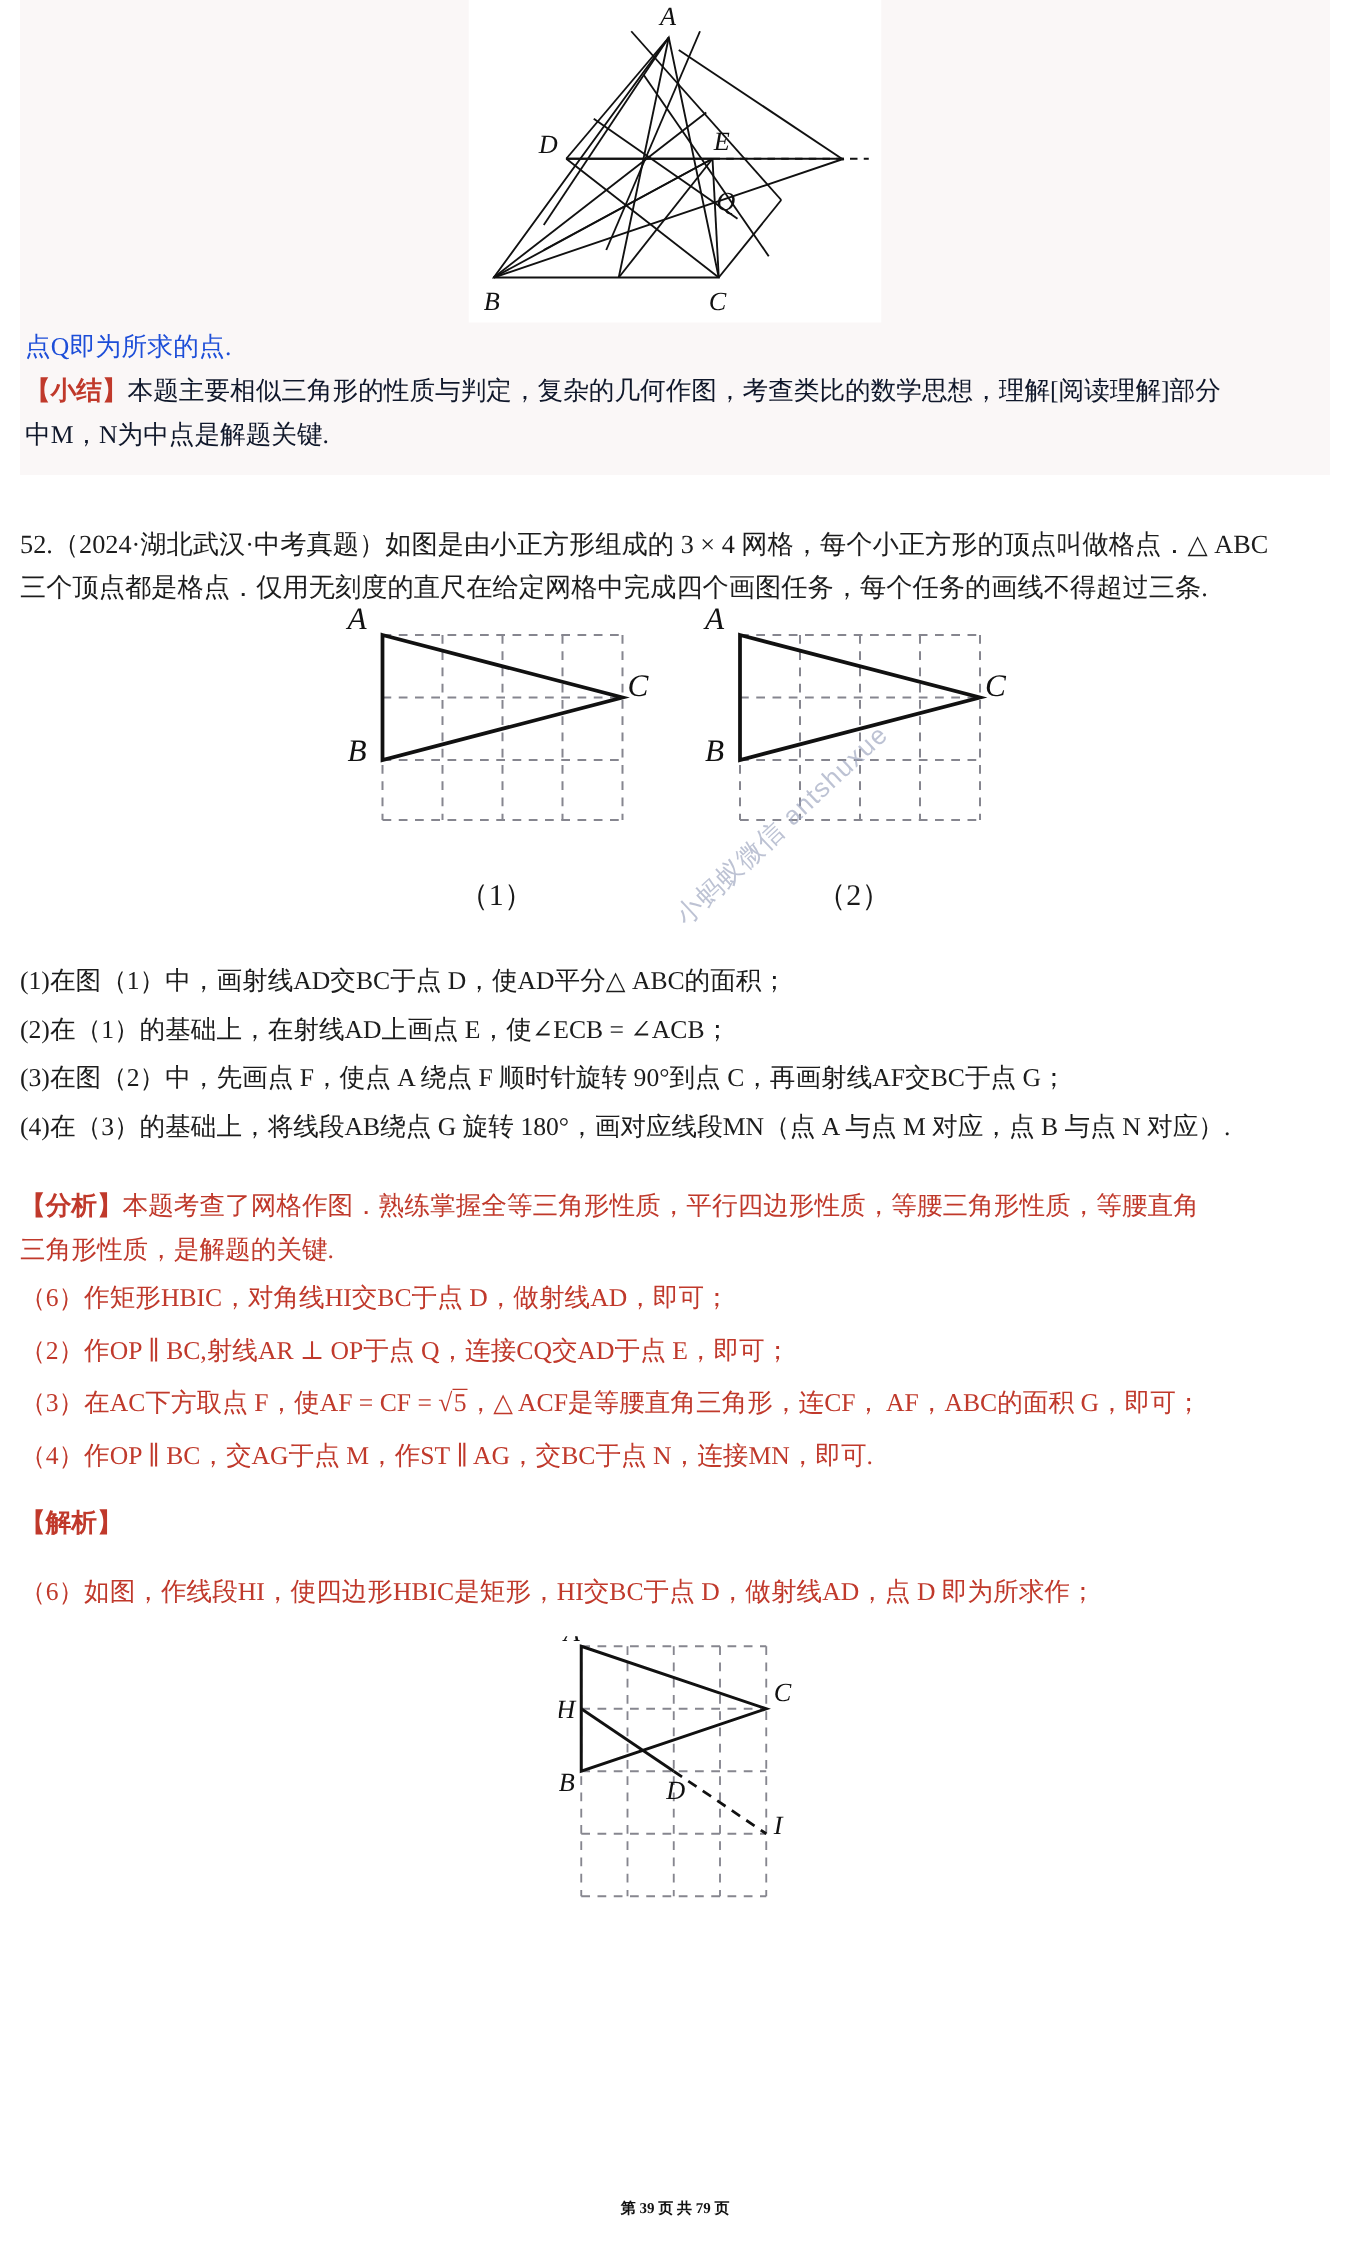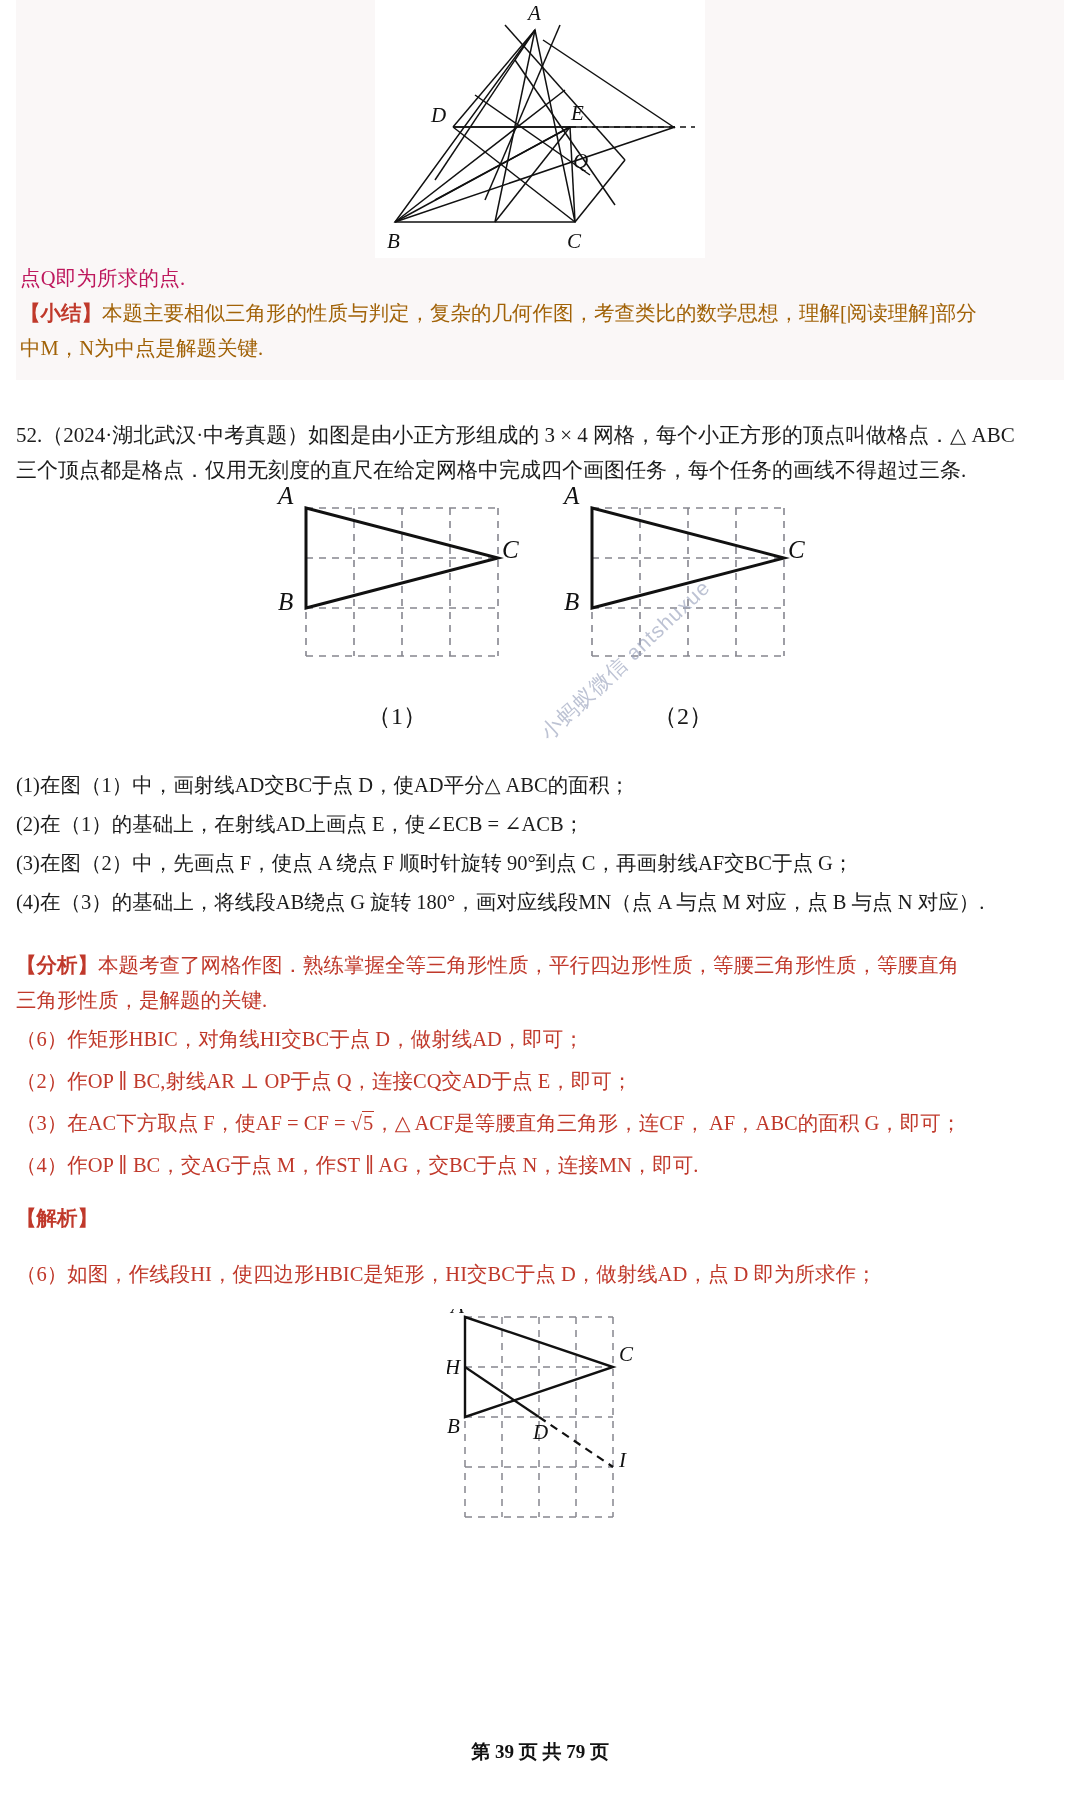--- a/index.html
+++ b/index.html
@@ -36,31 +36,31 @@
     padding-top: 0;
   }
   .fig-box-top {
     width: 330px;
     height: 258px;
     background: #ffffff;
     position: relative;
   }
 
   .red {
-    color: #a16207;
+    color: #0f172a;
   }
 
   .para {
     font-size: 20.5px;
     line-height: 1.62;
     margin: 0;
     padding: 4px 6px 0 4px;
     letter-spacing: 0.2px;
   }
-  .para.red { color: #be185d; }
+  .para.red { color: #1d4ed8; }
 
   .tag {
     font-weight: bold;
     color: #c0392b;
   }
 
   .blk-body {
     font-size: 20.5px;
     line-height: 1.62;
     padding: 2px 6px 0 4px;
@@ -168,23 +168,23 @@
     position: relative;
     width: 186px;
     height: 235px;
   }
 
   
   .footer {
     position: absolute;
     left: 0;
     right: 0;
-    bottom: 30px;
+    bottom: 20px;
     text-align: center;
-    font-size: 19px;
+    font-size: 12px;
     font-weight: bold;
     color: #111;
     font-family: "Liberation Serif", serif;
   }
   .sqrt-wrap { white-space: nowrap; }
   .sqrt-num { border-top: 1.3px solid currentColor; padding: 0 1px; }
 </style>
 </head>
 <body>
 

